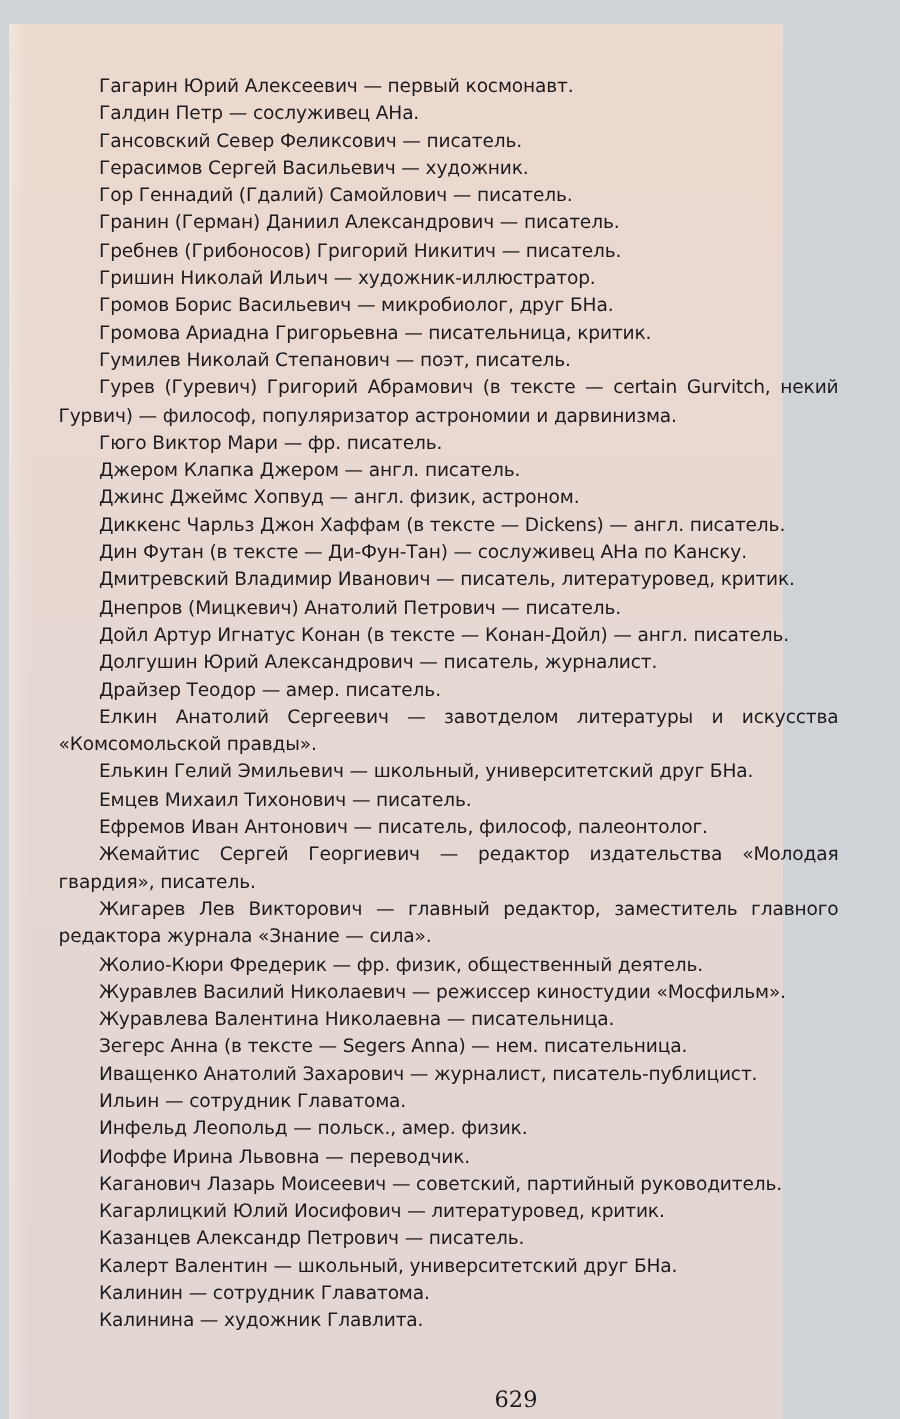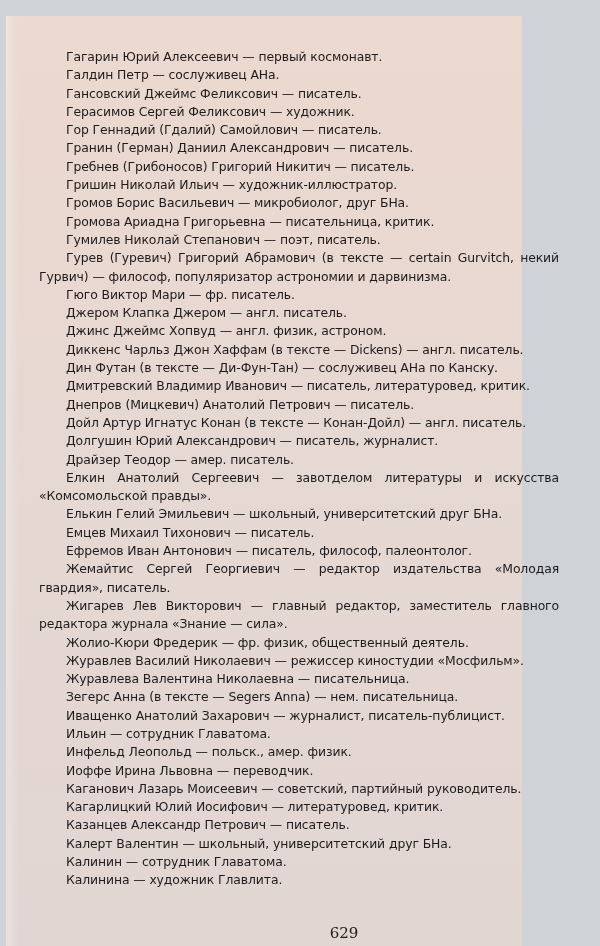--- a/index.html
+++ b/index.html
@@ -24,22 +24,22 @@
     font-family:"DejaVu Serif", serif; font-size:15px; color:#1d1b1d;padding-left:44px;
   }
 </style>
 </head>
 <body>
 
 <div class="page">
   <div class="text">
     <p class="entry">Гагарин Юрий Алексеевич — первый космонавт.</p>
     <p class="entry">Галдин Петр — сослуживец АНа.</p>
-    <p class="entry">Гансовский Джеймс Феликсович — писатель.</p>
-    <p class="entry">Герасимов Сергей Феликсович — художник.</p>
+    <p class="entry">Гансовский Север Феликсович — писатель.</p>
+    <p class="entry">Герасимов Сергей Васильевич — художник.</p>
     <p class="entry">Гор Геннадий (Гдалий) Самойлович — писатель.</p>
     <p class="entry">Гранин (Герман) Даниил Александрович — писатель.</p>
     <p class="entry">Гребнев (Грибоносов) Григорий Никитич — писатель.</p>
     <p class="entry">Гришин Николай Ильич — художник-иллюстратор.</p>
     <p class="entry">Громов Борис Васильевич — микробиолог, друг БНа.</p>
     <p class="entry">Громова Ариадна Григорьевна — писательница, критик.</p>
     <p class="entry">Гумилев Николай Степанович — поэт, писатель.</p>
     <p class="entry">Гурев (Гуревич) Григорий Абрамович (в тексте — certain Gurvitch, некий Гурвич) — философ, популяризатор астрономии и дарвинизма.</p>
     <p class="entry">Гюго Виктор Мари — фр. писатель.</p>
     <p class="entry">Джером Клапка Джером — англ. писатель.</p>

